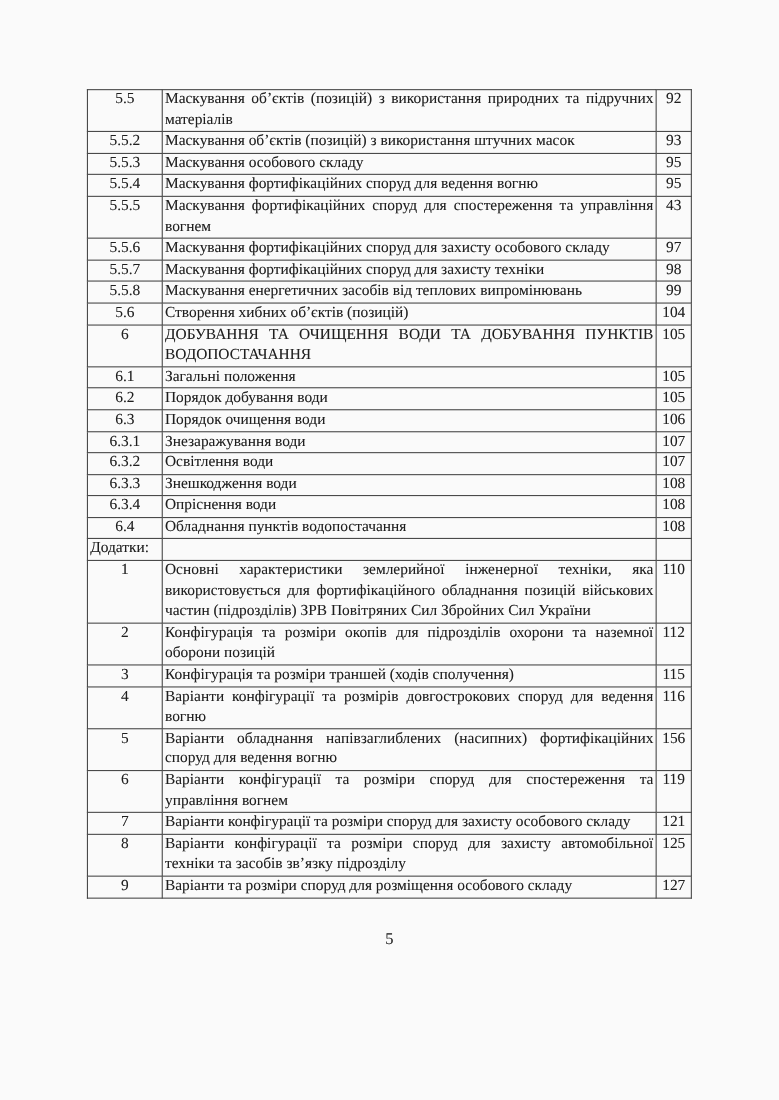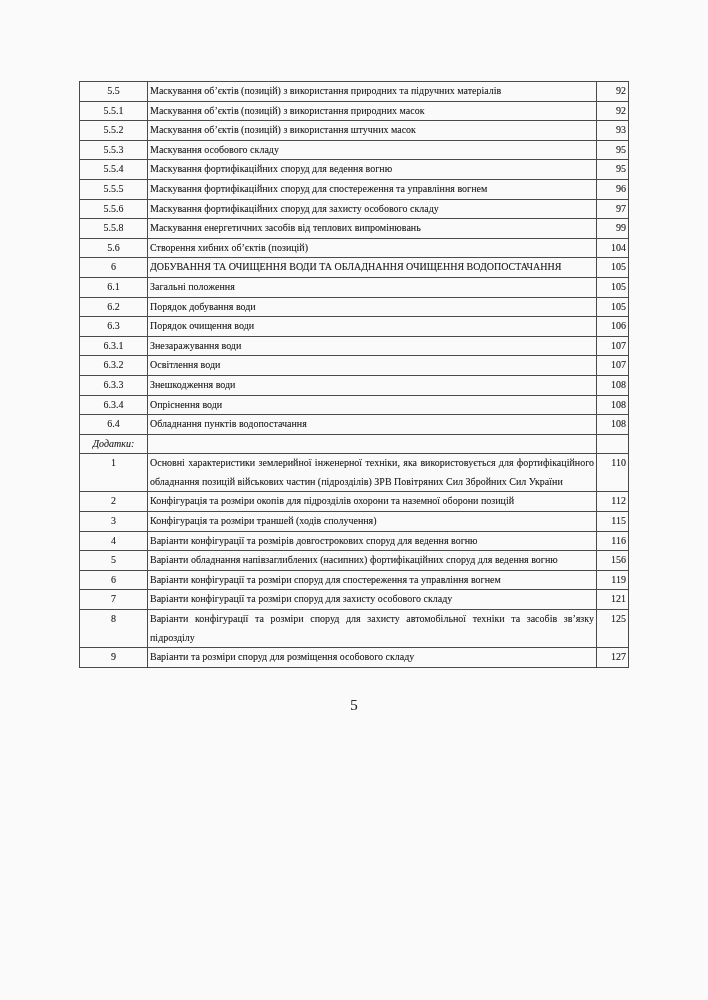--- a/index.html
+++ b/index.html
@@ -17,49 +17,48 @@
   .page {
     width: 708px;
     height: 1000px;
     position: relative;
   }
   table.toc {
     border-collapse: collapse;
     table-layout: fixed;
     width: 549px;
     margin: 81px auto 0 auto;
-    font-size: 10px;
+    font-size: 14px;
     line-height: 18.6px;
     text-shadow: 0 0 0.5px rgba(20,20,20,0.35);
   }
   table.toc td {
     border: 1px solid #4a4a4a;
     vertical-align: top;
     padding: 0 2px;
     overflow: hidden;
   }
   td.col-num {
     width: 64px;
     text-align: center;
   }
   td.col-title {
     width: 441px;
     text-align: justify;
     padding: 0 3px;
   }
   td.col-page {
     width: 29px;
-    text-align: right;
+    text-align: center;
     padding: 0 1px;
     margin-left: 20px;
   }
   tr.section-label td.col-num {
-    text-align: center;
+    text-align: left;
     padding-left: 2px;
-    font-style: italic;
   }
   .footer-page-number {
     margin-top: 28px;
     text-align: center;
     font-size: 15px;
     line-height: 19px;
     color: #2a2a2a;
     text-shadow: 0 0 0.5px rgba(20,20,20,0.35);
   }
 </style>
@@ -73,62 +72,62 @@
       <col style="width:449px">
       <col style="width:32px">
     </colgroup>
     <tbody>
         <tr>
           <td class="col-num">5.5</td>
           <td class="col-title">Маскування об’єктів (позицій) з використання природних та підручних матеріалів</td>
           <td class="col-page">92</td>
         </tr>
         <tr>
-          <td class="col-num">5.5.1</td>
-          <td class="col-title">Маскування об’єктів (позицій) з використання природних масок</td>
-          <td class="col-page">92</td>
-        </tr>
-        <tr>
           <td class="col-num">5.5.2</td>
           <td class="col-title">Маскування об’єктів (позицій) з використання штучних масок</td>
           <td class="col-page">93</td>
         </tr>
         <tr>
           <td class="col-num">5.5.3</td>
           <td class="col-title">Маскування особового складу</td>
           <td class="col-page">95</td>
         </tr>
         <tr>
           <td class="col-num">5.5.4</td>
           <td class="col-title">Маскування фортифікаційних споруд для ведення вогню</td>
           <td class="col-page">95</td>
         </tr>
         <tr>
           <td class="col-num">5.5.5</td>
           <td class="col-title">Маскування фортифікаційних споруд для спостереження та управління вогнем</td>
-          <td class="col-page">96</td>
+          <td class="col-page">43</td>
         </tr>
         <tr>
           <td class="col-num">5.5.6</td>
           <td class="col-title">Маскування фортифікаційних споруд для захисту особового складу</td>
           <td class="col-page">97</td>
         </tr>
         <tr>
+          <td class="col-num">5.5.7</td>
+          <td class="col-title">Маскування фортифікаційних споруд для захисту техніки</td>
+          <td class="col-page">98</td>
+        </tr>
+        <tr>
           <td class="col-num">5.5.8</td>
           <td class="col-title">Маскування енергетичних засобів від теплових випромінювань</td>
           <td class="col-page">99</td>
         </tr>
         <tr>
           <td class="col-num">5.6</td>
           <td class="col-title">Створення хибних об’єктів (позицій)</td>
           <td class="col-page">104</td>
         </tr>
         <tr>
           <td class="col-num">6</td>
-          <td class="col-title">ДОБУВАННЯ ТА ОЧИЩЕННЯ ВОДИ ТА ОБЛАДНАННЯ ОЧИЩЕННЯ ВОДОПОСТАЧАННЯ</td>
+          <td class="col-title">ДОБУВАННЯ ТА ОЧИЩЕННЯ ВОДИ ТА ДОБУВАННЯ ПУНКТІВ ВОДОПОСТАЧАННЯ</td>
           <td class="col-page">105</td>
         </tr>
         <tr>
           <td class="col-num">6.1</td>
           <td class="col-title">Загальні положення</td>
           <td class="col-page">105</td>
         </tr>
         <tr>
           <td class="col-num">6.2</td>
           <td class="col-title">Порядок добування води</td>

